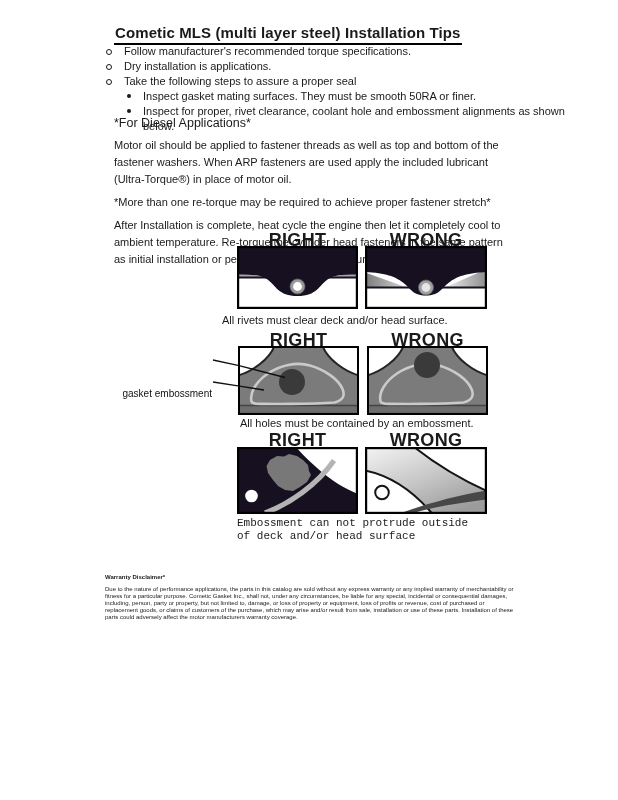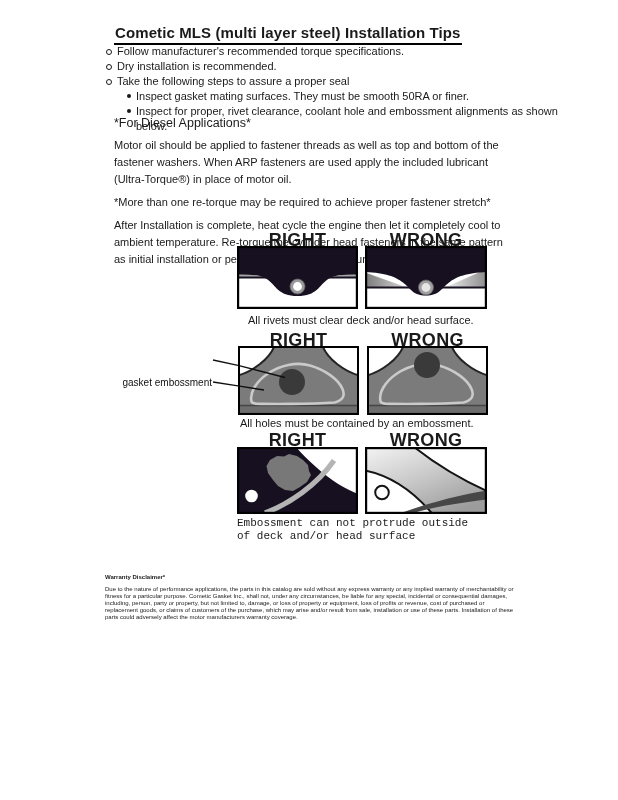--- a/index.html
+++ b/index.html
@@ -7,21 +7,21 @@
     position:relative;width:618px;height:624px;background:#ffffff;overflow:hidden;
     font-family:"Liberation Sans","DejaVu Sans",sans-serif;color:#1a1a1a;
   }
   
   .title{
     position:absolute;left:114px;top:24px;font-size:15px;font-weight:bold;
     border-bottom:2px solid #000;padding:0 1px 2px 1px;letter-spacing:.1px;
   }
   
   .tips{position:absolute;left:106px;top:44px;width:470px;}
-  .brow{display:flex;align-items:flex-start;gap:5px;font-size:11px;line-height:15px;}
+  .brow{display:flex;align-items:flex-start;gap:12px;font-size:11px;line-height:15px;}
   .brow.b2{margin-left:21px;}
   .dot{flex:0 0 auto;width:4px;height:4px;border-radius:50%;margin-top:5px;}
   .dot.o{border:1px solid #1a1a1a;}
   .dot.f{background:#1a1a1a;}
   
   .diesel{position:absolute;left:114px;top:116px;width:404px;}
   .diesel h2{margin:0 0 7px 0;font-size:12.5px;font-weight:normal;}
   .diesel p{margin:0 8px 6px 0;font-size:11px;line-height:17px;}
   
   .dlabel{position:absolute;width:121px;text-align:center;font-size:18px;font-weight:bold;letter-spacing:.3px;}
@@ -44,21 +44,21 @@
 
   <div class="title">Cometic MLS (multi layer steel) Installation Tips</div>
 
   <div class="tips">
     <div class="brow">
       <span class="dot o"></span>
       <span>Follow manufacturer's recommended torque specifications.</span>
     </div>
     <div class="brow">
       <span class="dot o"></span>
-      <span>Dry installation is recommended.</span>
+      <span>Dry installation is applications.</span>
     </div>
     <div class="brow">
       <span class="dot o"></span>
       <span>Take the following steps to assure a proper seal</span>
     </div>
     <div class="brow b2">
       <span class="dot f"></span>
       <span>Inspect gasket mating surfaces.  They must be smooth 50RA or finer.</span>
     </div>
     <div class="brow b2">
@@ -106,26 +106,26 @@
       <polygon points="1.5,27 42,41.5 1.5,41.5" fill="url(#w1l)"></polygon>
       <polygon points="120.5,23.5 80,41.5 120.5,41.5" fill="url(#w1r)"></polygon>
       <line x1="0" y1="41.5" x2="122" y2="41.5" stroke="#171020" stroke-width="2"></line>
       <path d="M0 0 H122 V26 C101 27 92 30.5 84 36.5 C76 42.5 74.5 49.5 61 49.5 C47.5 49.5 46 42.5 38 36.5 C30 30.5 21 27 0 26 Z" fill="#171020"></path>
       <circle cx="61" cy="41.5" r="7.5" fill="#a0a0a0" stroke="#5f5f5f" stroke-width="0.8"></circle>
       <circle cx="61" cy="41.5" r="4.4" fill="#e6e6e6"></circle>
       <rect x="1.1" y="1.1" width="119.8" height="60.8" fill="none" stroke="#000000" stroke-width="2.2"></rect>
     </svg>
   </div>
 
-  <div class="dcap" style="left:248px;top:314px;">All rivets must clear deck and/or head surface.</div>
+  <div class="dcap" style="left:222px;top:314px;">All rivets must clear deck and/or head surface.</div>
 
   <div class="dlabel" style="left:238px;top:330px;">RIGHT</div>
   <div class="dlabel" style="left:367px;top:330px;">WRONG</div>
 
-  <div class="sidelabel" style="left:115px;top:377px;">gasket embossment</div>
+  <div class="sidelabel" style="left:115px;top:388px;">gasket embossment</div>
 
   <div class="abox" style="left:210px;top:355px;">
     <svg width="28" height="35" viewBox="0 0 28 35">
       <line x1="3" y1="5" x2="28" y2="10.4" stroke="#111111" stroke-width="1.3"></line>
       <line x1="3" y1="27" x2="28" y2="30.9" stroke="#111111" stroke-width="1.3"></line>
     </svg>
   </div>
 
   <div class="abox" style="left:238px;top:346px;">
     <svg width="121" height="69" viewBox="0 0 121 69">

